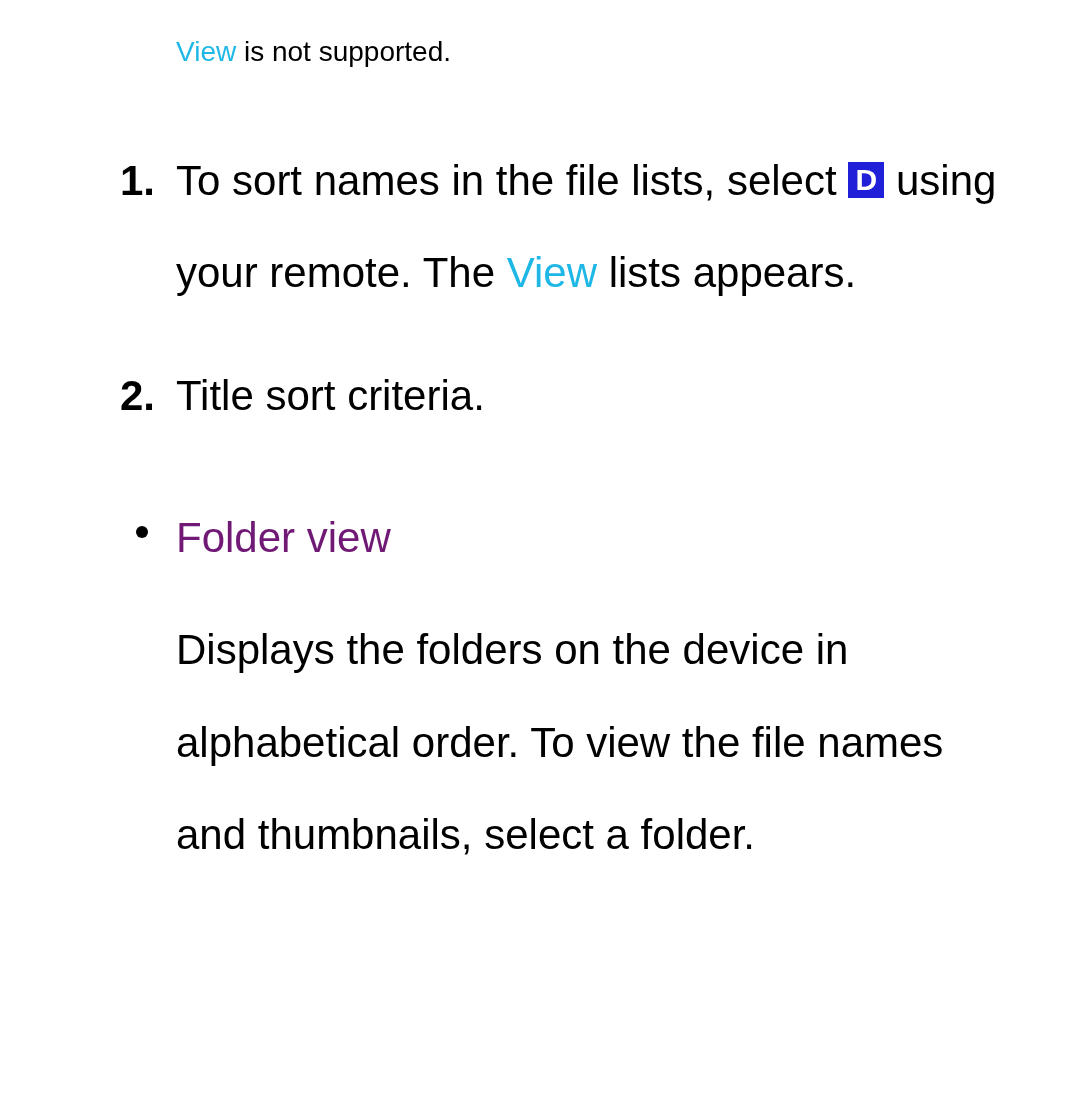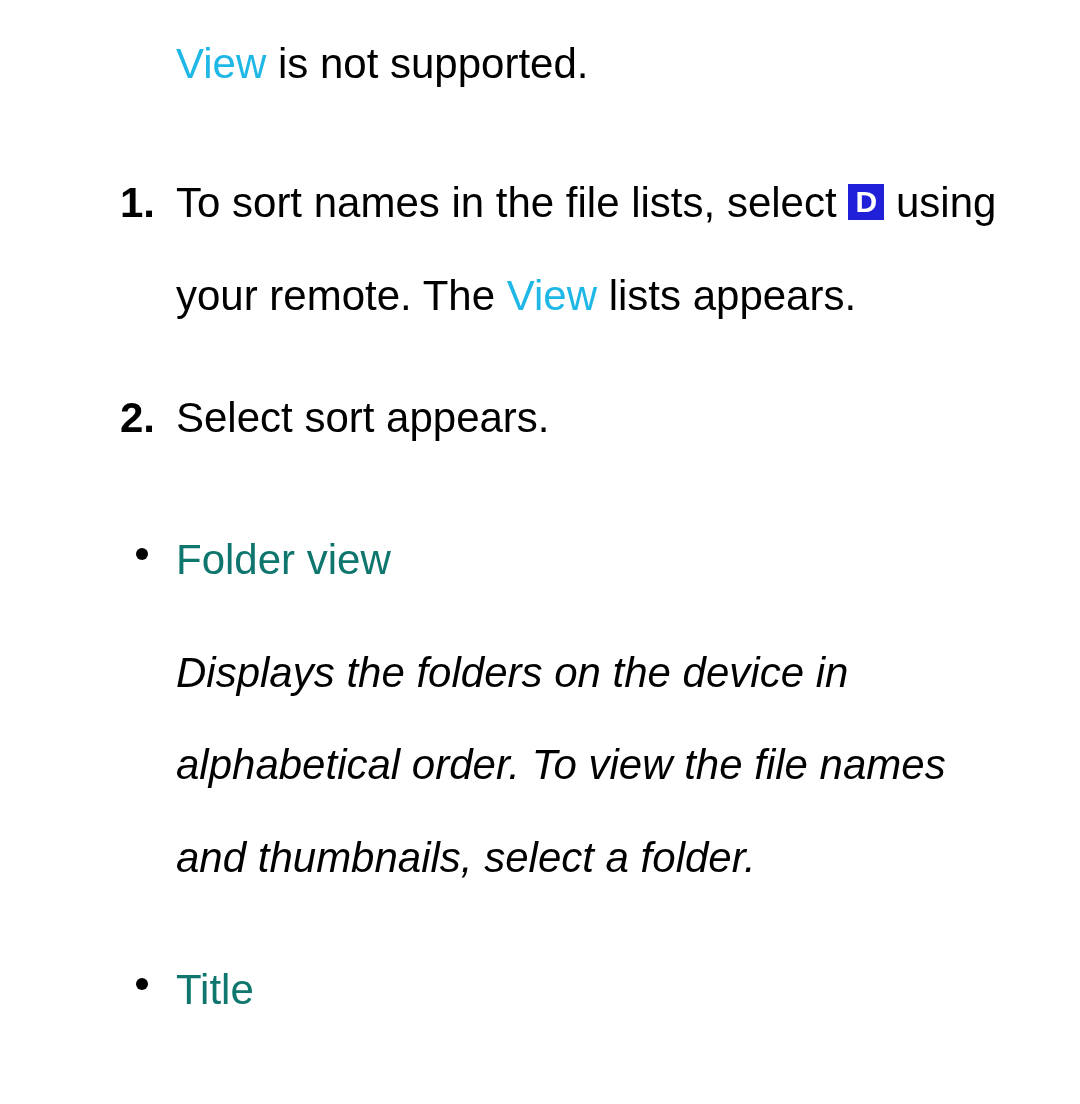--- a/index.html
+++ b/index.html
@@ -10,21 +10,21 @@
     body {
       background: #ffffff;
       font-family: Arial, Helvetica, sans-serif;
       width: 1080px;
       padding: 0;
     }
     .content {
       padding: 30px 60px 30px 120px;
     }
     .intro-line {
-      font-size: 42px;
+      font-size: 28px;
       line-height: 1.6;
       margin-bottom: 60px;
       margin-left: 56px;
     }
     .highlight {
       color: #1fb8e6;
     }
     .numbered-list {
       list-style: none;
       counter-reset: item;
@@ -73,51 +73,47 @@
       content: "";
       position: absolute;
       left: 16px;
       top: 34px;
       width: 12px;
       height: 12px;
       background: #000;
       border-radius: 50%;
     }
     .bullet-title {
-      color: #0f766e;
+      color: #701a75;
       display: block;
       margin-bottom: 20px;
     }
     .bullet-desc {
       color: #000;
       display: block;
-      font-style: italic;
     }
   </style>
 </head>
 <body>
 
 <div class="content">
 
   <div class="intro-line">
     <span class="highlight">View</span><span> is not supported.</span>
   </div>
 
   <ol class="numbered-list">
     <li class="numbered-item">
       <span>To sort names in the file lists, select </span><span class="d-button">D</span><span> using your remote. The </span><span class="highlight">View</span><span> lists appears.</span>
     </li>
     <li class="numbered-item">
-      <span>Select sort appears.</span>
+      <span>Title sort criteria.</span>
     </li>
   </ol>
 
   <ul class="bullet-list">
     <li class="bullet-item">
       <span class="bullet-title">Folder view</span>
       <span class="bullet-desc">Displays the folders on the device in alphabetical order. To view the file names and thumbnails, select a folder.</span>
     </li>
-    <li class="bullet-item">
-      <span class="bullet-title">Title</span>
-    </li>
   </ul>
 
 </div>
 
 </body></html>

